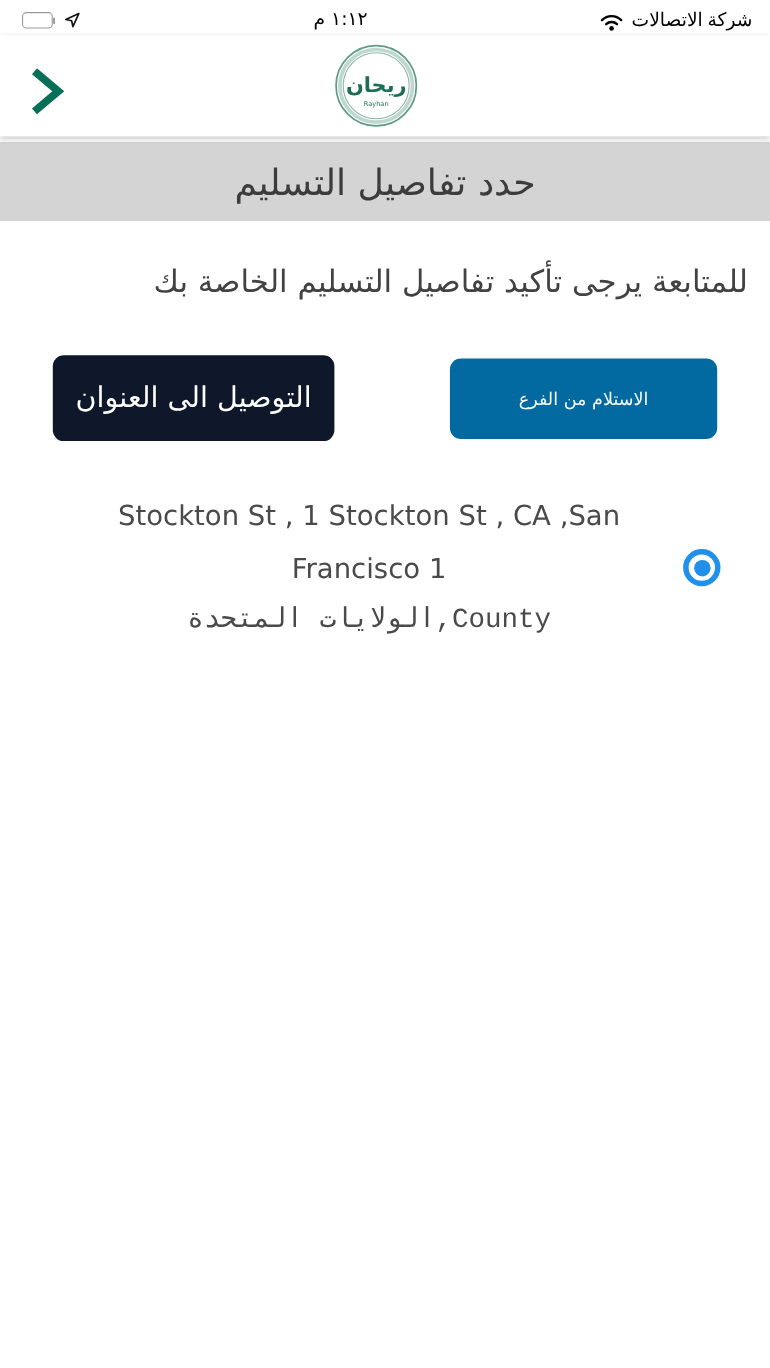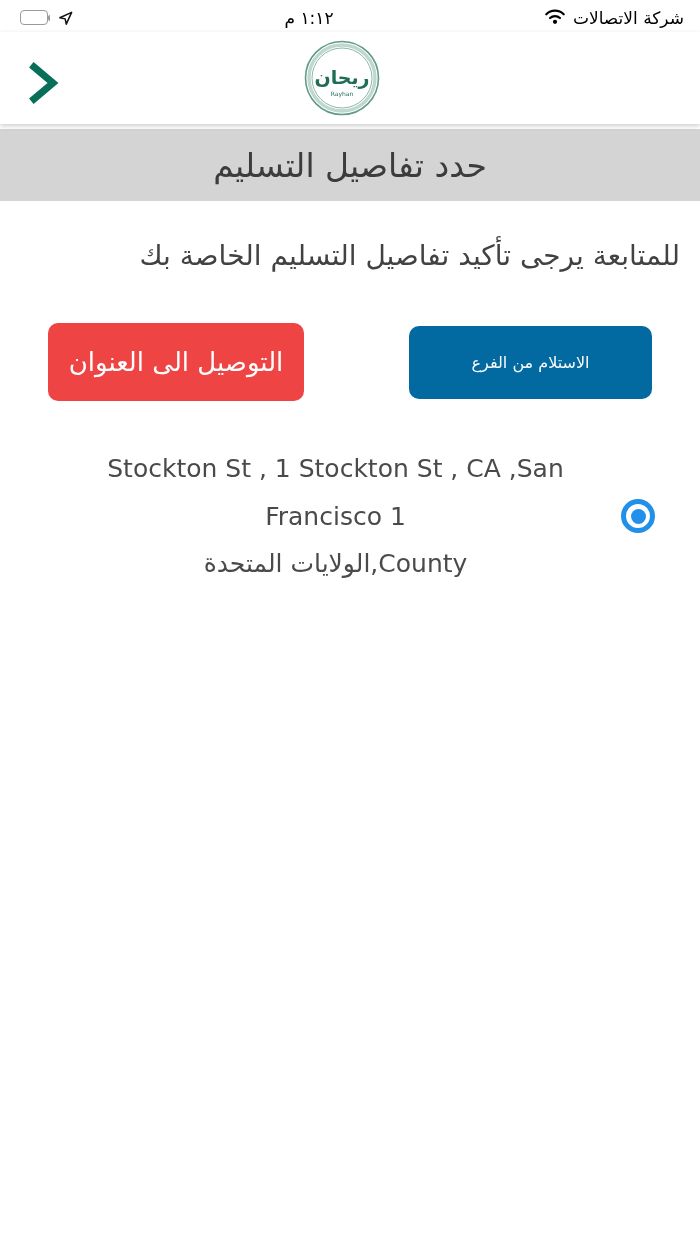--- a/index.html
+++ b/index.html
@@ -9,21 +9,21 @@
     position:relative; width:700px; height:1244px; margin:0 auto;
     background:#ffffff; overflow:hidden;
   }
 
   
   .status-bar{
     height:32px; display:flex; align-items:center;
     justify-content:space-between; padding:4px 16px 0 16px;
     font-size:17px; color:#000;
   }
-  .sb-group{ display:flex; align-items:flex-start; gap:7px; }
+  .sb-group{ display:flex; align-items:flex-end; gap:7px;font-family:Liberation Serif, serif; }
   .sb-time{ font-size:17px; font-weight:normal; letter-spacing:.3px; }
   .wifi-svg, .loc-svg{ display:block; }
   .battery{ position:relative; width:34px; height:16px; display:flex; align-items:center; }
   .battery .nub{ width:2.5px; height:6px; background:#9b9b9b; border-radius:2px 0 0 2px; }
   .battery .body{ width:28px; height:15px; border:1.5px solid #9b9b9b; border-radius:4px; padding:1.5px; }
   .battery .fill{ width:100%; height:100%; background:#000; border-radius:2px; }
 
   
   .header{
     position:relative; height:92px; background:#ffffff;
@@ -57,41 +57,41 @@
   }
   .btn{
     font-family:"DejaVu Sans", sans-serif; border:none; cursor:pointer;
     display:flex; align-items:center; justify-content:center;
   }
   .btn-pickup{
     width:243px; height:73px; background:#0369a1; color:#fbfbfb;
     font-size:16px; border-radius:10px;
   }
   .btn-delivery{
-    width:256px; height:78px; background:#ef4444; color:#ffffff;
+    width:256px; height:78px; background:#0f172a; color:#ffffff;
     font-size:26px; border-radius:10px;text-align:right;
   }
 
   
   .address-row{
     margin-top:44px; display:flex; align-items:center; padding:0 45px 0 40px;
     cursor:pointer;
   }
   .radio{
     flex:0 0 auto; width:34px; height:34px; border:5px solid #2090ea;
     border-radius:50%; display:flex; align-items:center; justify-content:center;
     background:#fff;
   }
   .radio .dot{ width:15px; height:15px; border-radius:50%; background:#2090ea; }
   .address-text{
     flex:1 1 auto; text-align:center; color:#4a4a4a; font-size:25px;
     line-height:1.9; padding-left:10px;
   }
   .addr-line1{ direction:ltr; unicode-bidi:isolate; }
-  .addr-line2{ direction:rtl; }
+  .addr-line2{ direction:rtl;font-family:Liberation Mono, monospace; }
 
   
   .actions{ position:absolute; top:741px; left:117px; width:466px; }
   .btn-action{
     width:466px; height:80px; background:#076e58; color:#ffffff;
     font-size:27px; border-radius:8px;
   }
   .btn-action + .btn-action{ margin-top:26px; }
 </style>
 </head>

